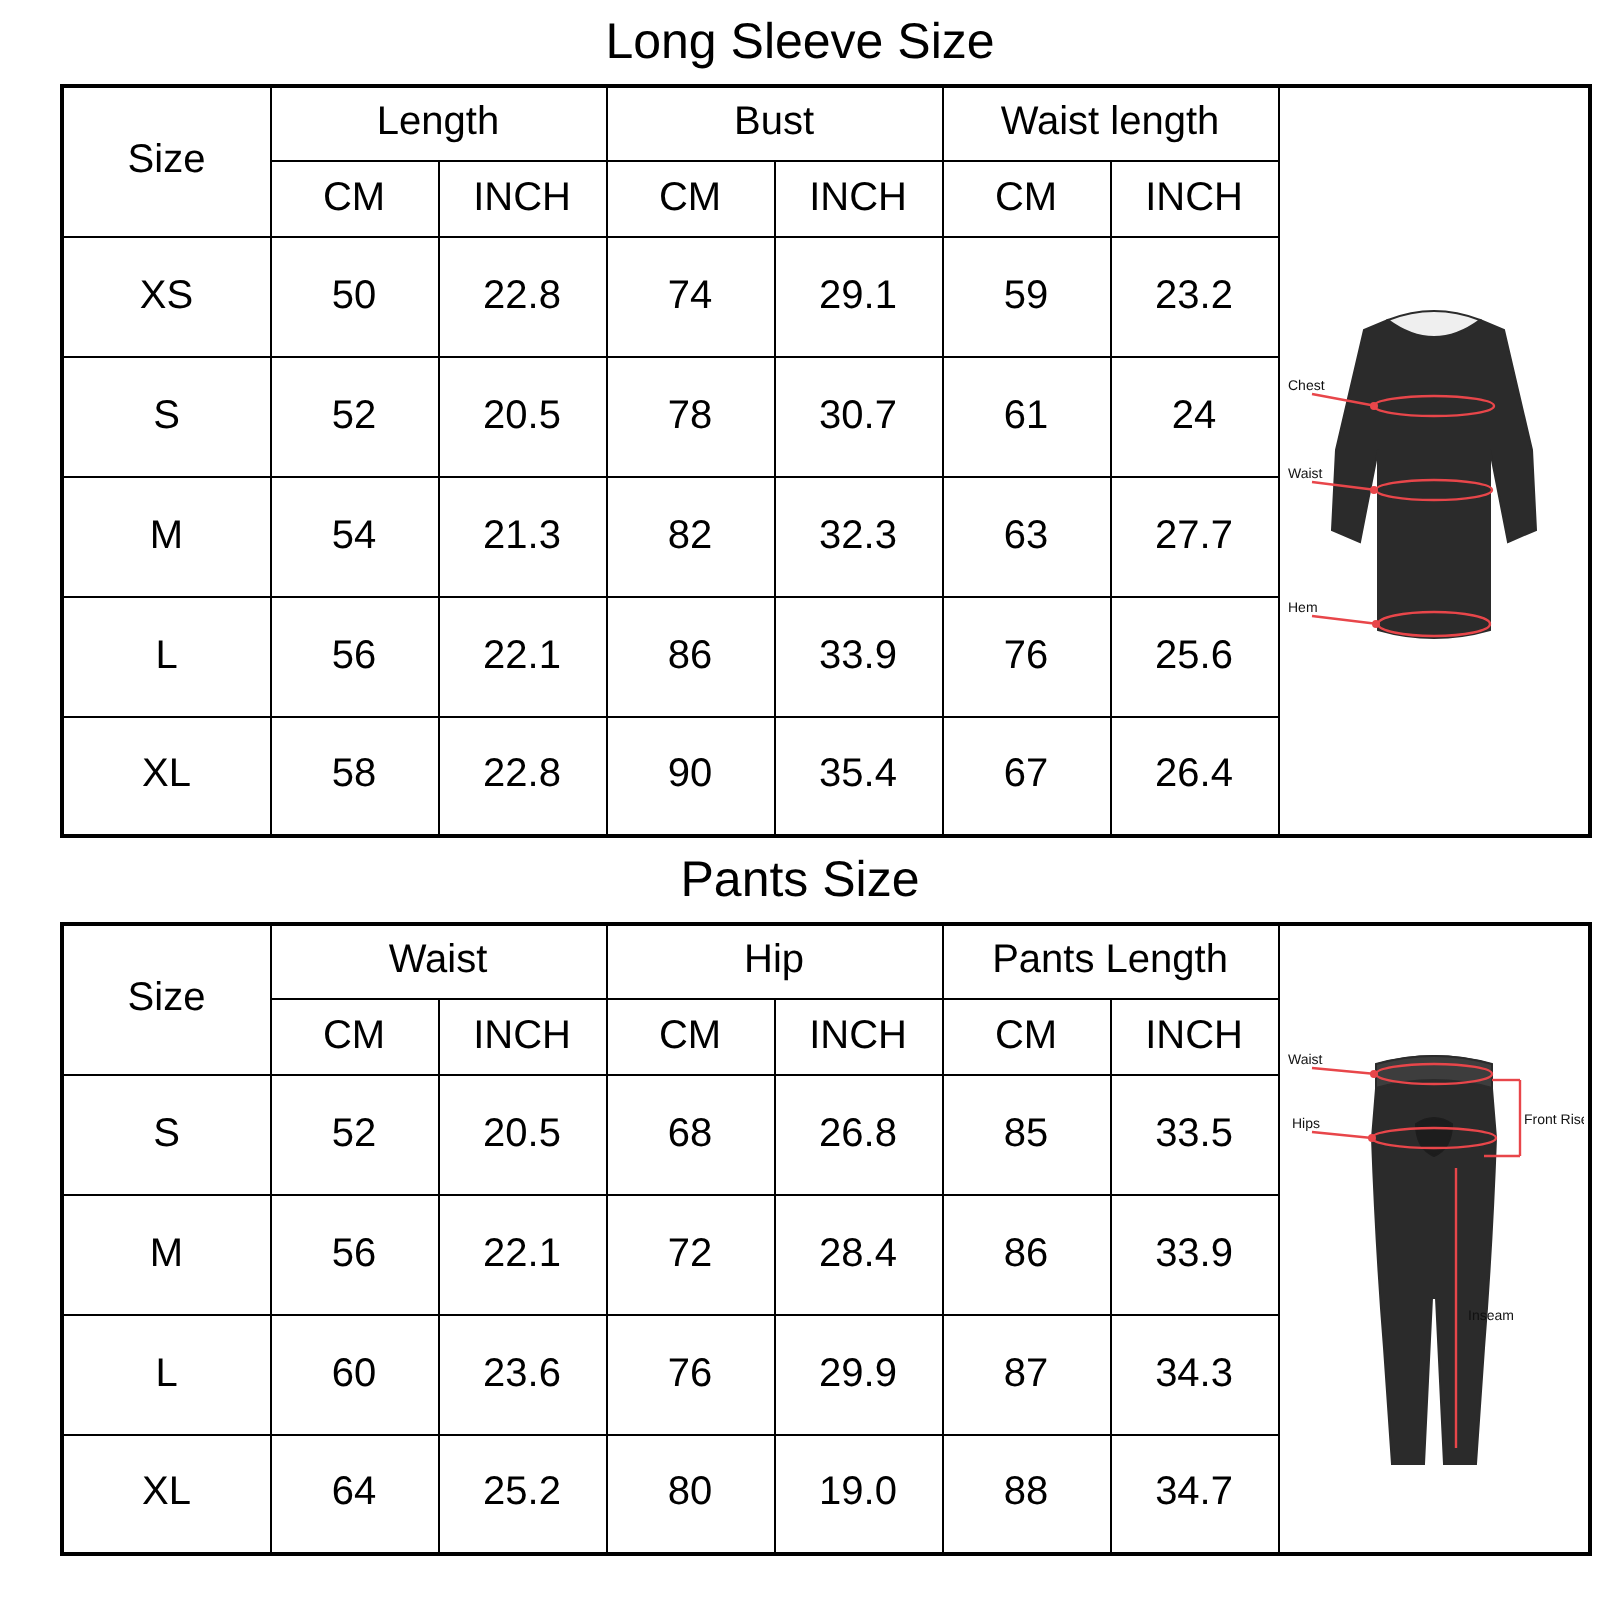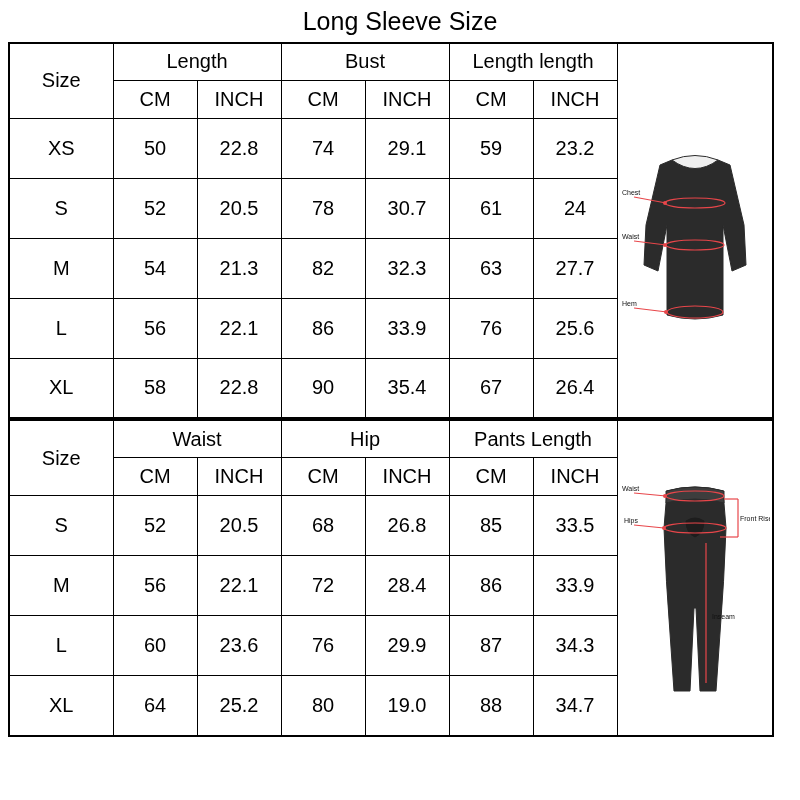--- a/index.html
+++ b/index.html
@@ -12,21 +12,21 @@
     height: 800px;
     font-family: "Liberation Sans", sans-serif;
     color: #000000;
     overflow: hidden;
   }
   .page {
     width: 800px;
     height: 800px;
     position: relative;
     box-sizing: border-box;
-    padding: 0 8px;
+    padding: 0 30px;
   }
   .section-title {
     text-align: center;
     font-size: 25px;
     font-weight: 400;
     font-family: "Liberation Sans", sans-serif;
     line-height: 1.1;
     margin: 0;
     padding: 8px 0 6px 0;
   }
@@ -89,21 +89,21 @@
         <col style="width:84px">
       <col style="width:84px">
         <col style="width:84px">
       <col style="width:156px">
     </colgroup>
     <tbody>
       <tr>
         <td class="size-head" rowspan="2">Size</td>
         <td class="group-head" colspan="2" style="height:36px">Length</td>
         <td class="group-head" colspan="2">Bust</td>
-        <td class="group-head" colspan="2">Length length</td>
+        <td class="group-head" colspan="2">Waist length</td>
         <td class="figure-cell" rowspan="7">
           <div class="fig-wrap">
             <svg width="150" height="330" viewBox="0 0 150 330">
 
               <g fill="#2b2b2b" stroke="#2b2b2b" stroke-width="1">
                 <path d="M52 95 L40 100 L26 160 L24 200 L38 206 L47 160 L47 250 Q75 258 103 250 L103 160 L112 206 L126 200 L124 160 L110 100 L98 95 Q75 112 52 95 Z"></path>
               </g>
 
               <path d="M52 95 Q75 112 98 95 Q75 86 52 95 Z" fill="#efefef" stroke="#2b2b2b" stroke-width="1"></path>
 
@@ -177,20 +177,21 @@
         <td>58</td>
         <td>22.8</td>
         <td>90</td>
         <td>35.4</td>
         <td>67</td>
         <td>26.4</td>
       </tr>
     </tbody>
   </table>
 
+  <div class="section-title">Pants Size</div>
 
   <table class="size-table">
     <colgroup>
       <col style="width:104px">
       <col style="width:84px">
         <col style="width:84px">
       <col style="width:84px">
         <col style="width:84px">
       <col style="width:84px">
         <col style="width:84px">

